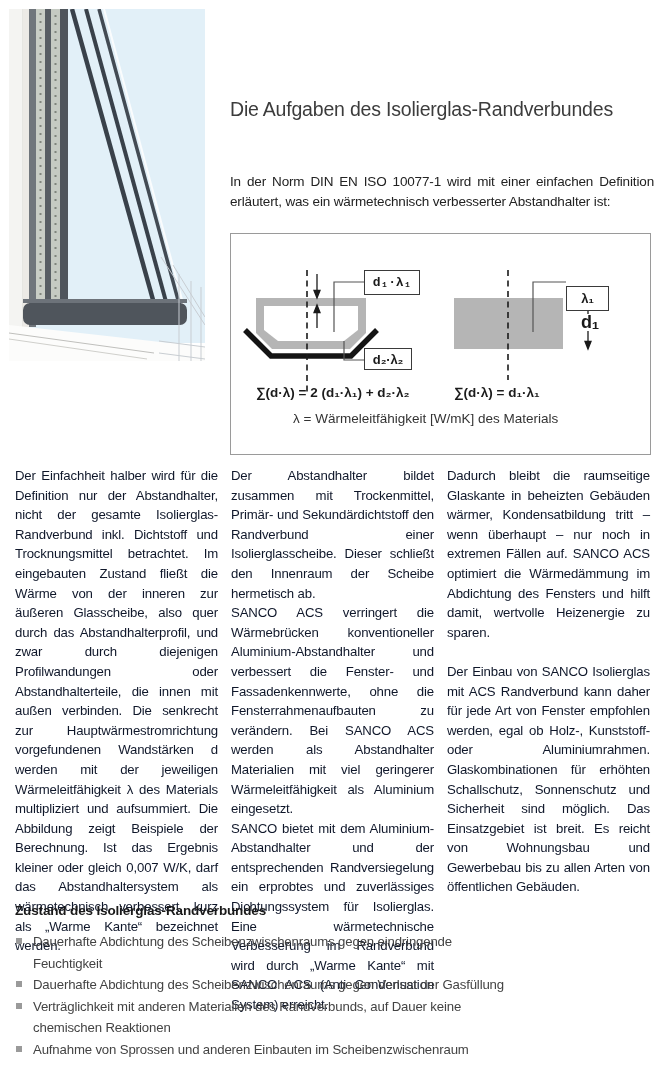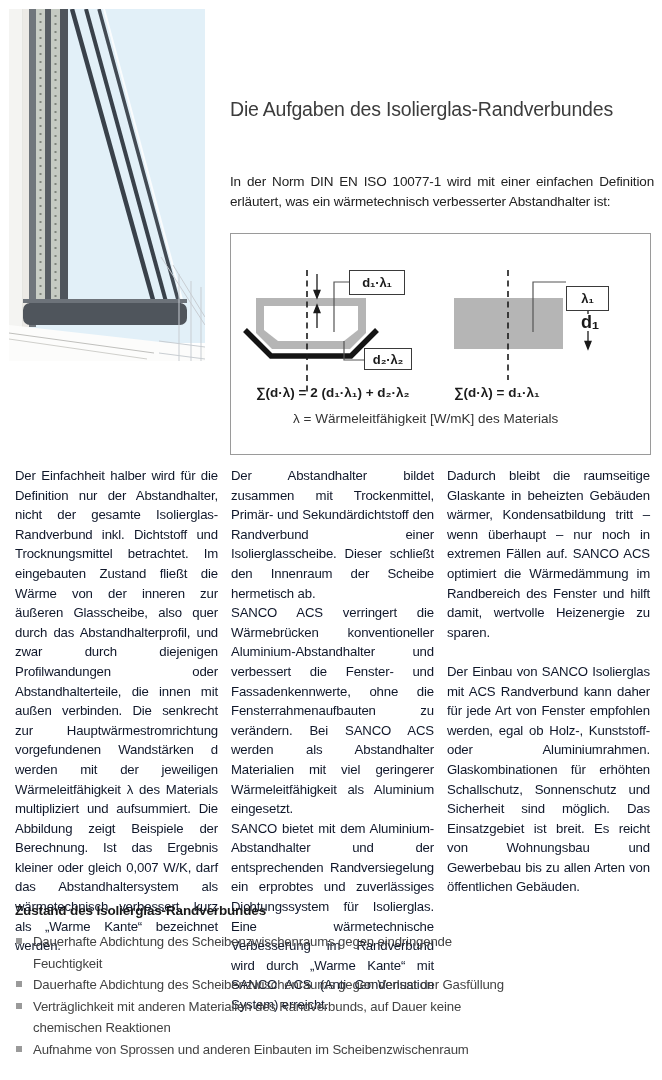--- a/index.html
+++ b/index.html
@@ -26,21 +26,21 @@
     left:230px;top:233px;width:419px;height:220px;
     border:1px solid #9a9a9a;background:#fff;
   }
   .diagram svg{position:absolute;left:0;top:0;}
   .dlabel{
     position:absolute;box-sizing:border-box;
     border:1.4px solid #3a3a3a;background:#fff;
     font-size:13px;font-weight:bold;color:#1a1a1a;
     display:flex;align-items:center;justify-content:center;
   }
-  .dlabel.d1l1{left:118px;top:36px;width:56px;height:25px;}
+  .dlabel.d1l1{left:133px;top:36px;width:56px;height:25px;font-family:Liberation Mono, monospace;}
   .dlabel.d2l2{left:133px;top:114px;width:48px;height:22px;}
   .dlabel.l1{left:335px;top:52px;width:43px;height:25px;}
   .dtext-d1{
     position:absolute;left:346px;top:78px;width:26px;
     font-size:18px;font-weight:bold;color:#1a1a1a;text-align:center;
   }
   .formula{
     position:absolute;top:151px;
     font-size:13.5px;font-weight:bold;color:#1c1c1c;letter-spacing:0;
   }
@@ -163,21 +163,21 @@
 
 <div class="abs col col-1">
   <p>Der Einfachheit halber wird für die Definition nur der Abstandhalter, nicht der gesamte Isolierglas-Randverbund inkl. Dichtstoff und Trocknungsmittel betrachtet. Im eingebauten Zustand fließt die Wärme von der inneren zur äußeren Glasscheibe, also quer durch das Abstandhalterprofil, und zwar durch diejenigen Profilwandungen oder Abstandhalterteile, die innen mit außen verbinden. Die senkrecht zur Hauptwärmestromrichtung vorgefundenen Wandstärken d werden mit der jeweiligen Wärmeleitfähigkeit λ des Materials multipliziert und aufsummiert. Die Abbildung zeigt Beispiele der Berechnung. Ist das Ergebnis kleiner oder gleich 0,007 W/K, darf das Abstandhaltersystem als wärmetechnisch verbessert, kurz als „Warme Kante“ bezeichnet werden.</p>
 </div>
 <div class="abs col col-2">
   <p>Der Abstandhalter bildet zusammen mit Trockenmittel, Primär- und Sekundärdichtstoff den Randverbund einer Isolierglasscheibe. Dieser schließt den Innenraum der Scheibe hermetisch ab.</p>
   <p>SANCO ACS verringert die Wärmebrücken konventioneller Aluminium-Abstandhalter und verbessert die Fenster- und Fassadenkennwerte, ohne die Fensterrahmenaufbauten zu verändern. Bei SANCO ACS werden als Abstandhalter Materialien mit viel geringerer Wärmeleitfähigkeit als Aluminium eingesetzt.</p>
   <p>SANCO bietet mit dem Aluminium-Abstandhalter und der entsprechenden Randversiegelung ein erprobtes und zuverlässiges Dichtungssystem für Isolierglas. Eine wärmetechnische Verbesserung im Randverbund wird durch „Warme Kante“ mit SANCO ACS (Anti Condensation System) erreicht.</p>
 </div>
 <div class="abs col col-3">
-  <p>Dadurch bleibt die raumseitige Glaskante in beheizten Gebäuden wärmer, Kondensatbildung tritt – wenn überhaupt – nur noch in extremen Fällen auf. SANCO ACS optimiert die Wärmedämmung im Randbereich des Fenster und hilft damit, wertvolle Heizenergie zu sparen.</p>
+  <p>Dadurch bleibt die raumseitige Glaskante in beheizten Gebäuden wärmer, Kondensatbildung tritt – wenn überhaupt – nur noch in extremen Fällen auf. SANCO ACS optimiert die Wärmedämmung im Abdichtung des Fensters und hilft damit, wertvolle Heizenergie zu sparen.</p>
   <p class="gap">Der Einbau von SANCO Isolierglas mit ACS Randverbund kann daher für jede Art von Fenster empfohlen werden, egal ob Holz-, Kunststoff- oder Aluminiumrahmen. Glaskombinationen für erhöhten Schallschutz, Sonnenschutz und Sicherheit sind möglich. Das Einsatzgebiet ist breit. Es reicht von Wohnungsbau und Gewerbebau bis zu allen Arten von öffentlichen Gebäuden.</p>
 </div>
 
 <div class="abs tasks-heading">Zustand des Isolierglas-Randverbundes</div>
 <div class="abs tasks-list">
   <div class="task-item">
     <span class="bullet-sq"></span>
     <span>Dauerhafte Abdichtung des Scheibenzwischenraums gegen eindringende Feuchtigkeit</span>
   </div>
   <div class="task-item">

